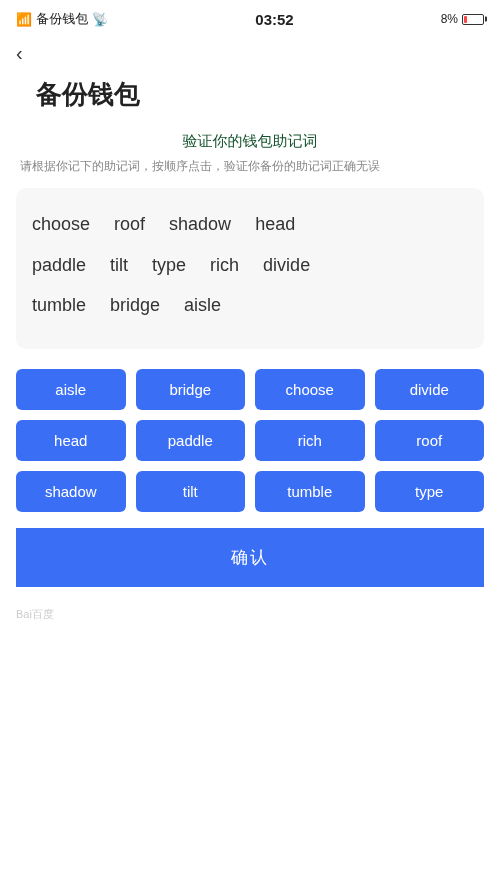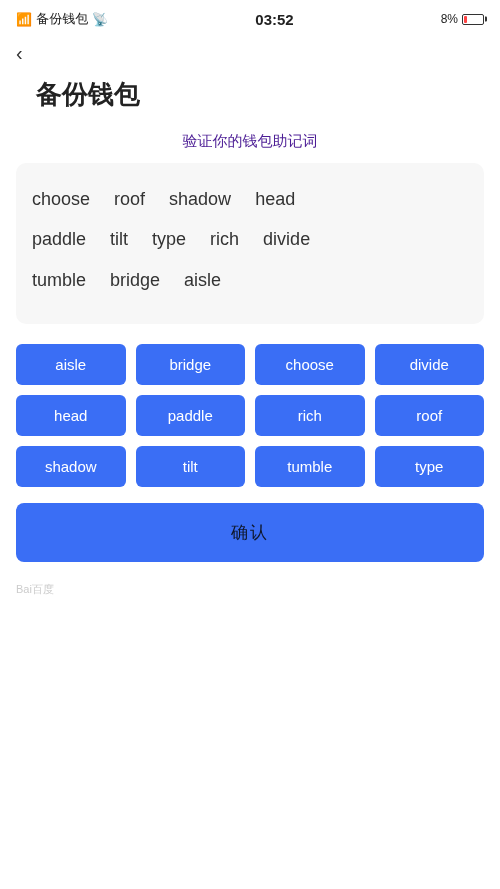--- a/index.html
+++ b/index.html
@@ -57,21 +57,22 @@
     }
 
     
     .instruction-section {
       text-align: center;
       padding: 0 20px 12px 20px;
     }
     .instruction-title {
       font-size: 15px;
       font-weight: 500;
-      color: #4c1d95;
+      color: #14532d;
+      margin-bottom: 6px;
       font-family: Liberation Serif, serif;
     }
     .instruction-desc {
       font-size: 12px;
       color: #888;
       line-height: 1.6;
       text-align: left;
     }
 
     
@@ -116,23 +117,23 @@
     }
 
     
     .confirm-section {
       padding: 0 16px;
       margin-top: 4px;
     }
     .confirm-btn {
       width: 100%;
       background: #3a6ef5;
-      color: #0f172a;
+      color: #ffffff;
       border: none;
-      border-radius: 8px;
+      border-radius: 0;
       padding: 18px;
       font-size: 17px;
       font-weight: 500;
       cursor: pointer;
       letter-spacing: 2px;
     }
 
     
     .watermark {
       text-align: left;
@@ -164,20 +165,21 @@
 
 
 <div class="back-btn">‹</div>
 
 
 <div class="page-title">备份钱包</div>
 
 
 <div class="instruction-section">
   <div class="instruction-title">验证你的钱包助记词</div>
+  <div class="instruction-desc">请根据你记下的助记词，按顺序点击，验证你备份的助记词正确无误</div>
 </div>
 
 
 <div class="word-display-area">
   <div class="word-display-row">
     <span class="word-display-item">choose</span>
     <span class="word-display-item">roof</span>
     <span class="word-display-item">shadow</span>
     <span class="word-display-item">head</span>
   </div>

